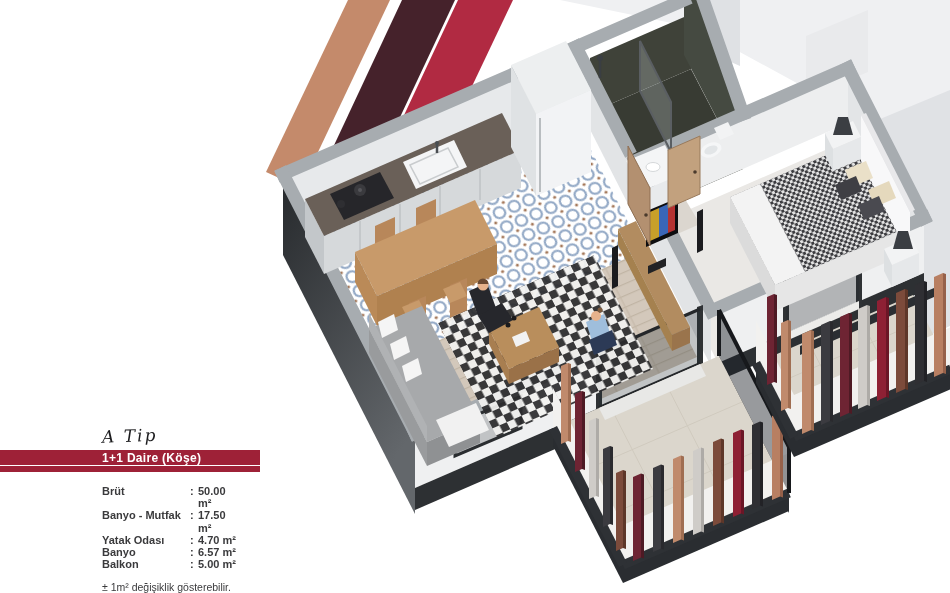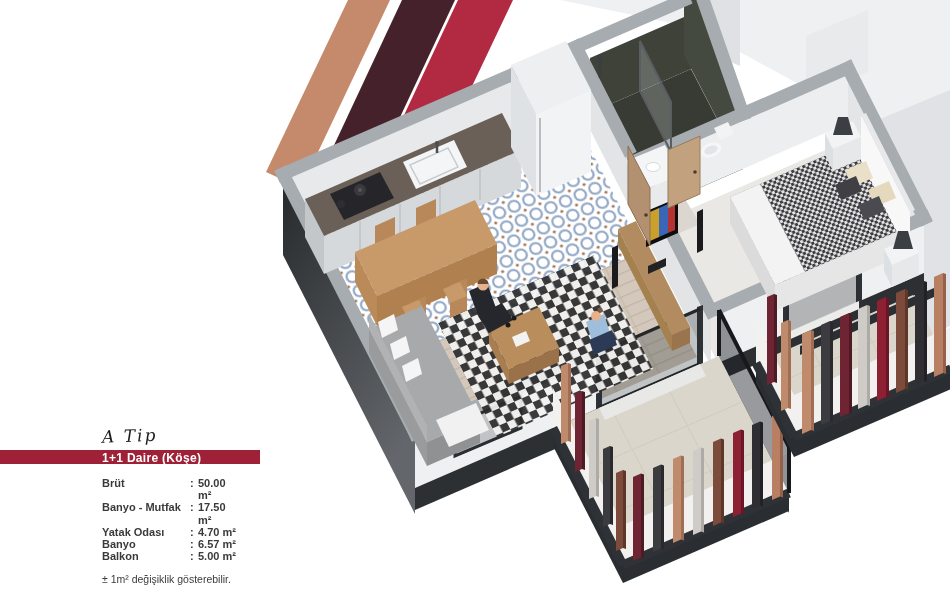--- a/index.html
+++ b/index.html
@@ -2,21 +2,21 @@
 <html><head>
 <meta charset="utf-8">
 <style>
   html,body{margin:0;padding:0;}
   body{width:950px;height:593px;position:relative;background:#ffffff;overflow:hidden;
        font-family:"Liberation Sans",sans-serif;}
   .scene{position:absolute;left:0;top:0;width:950px;height:593px;}
   .panel{position:absolute;left:0;top:424px;width:260px;z-index:10;}
   .type-label{margin-left:102px;font-family:"DejaVu Serif",serif;font-style:italic;
       font-size:17px;color:#1c1c1e;letter-spacing:2px;transform:rotate(-2deg);height:22px;}
-  .banner{margin-top:4px;height:14px;
+  .banner{margin-top:4px;height:22px;
       background:linear-gradient(to bottom,#9E2137 0,#9E2137 15px,#ffffff 15px,#ffffff 16.5px,#9E2137 16.5px,#9E2137 22px);
       color:#ffffff;font-size:12px;font-weight:bold;line-height:16px;padding-left:102px;letter-spacing:.3px;}
   .rows{margin:13px 0 0 102px;width:136px;color:#3a3a3c;}
   .row{display:flex;line-height:12.2px;font-size:11px;font-weight:bold;}
   .row .lbl{flex:0 0 88px;}
   .row .col{flex:0 0 8px;}
   .row .val{flex:1;}
   .note{margin:11px 0 0 102px;font-size:10.5px;font-weight:normal;color:#3a3a3c;}
 </style>
 </head>

